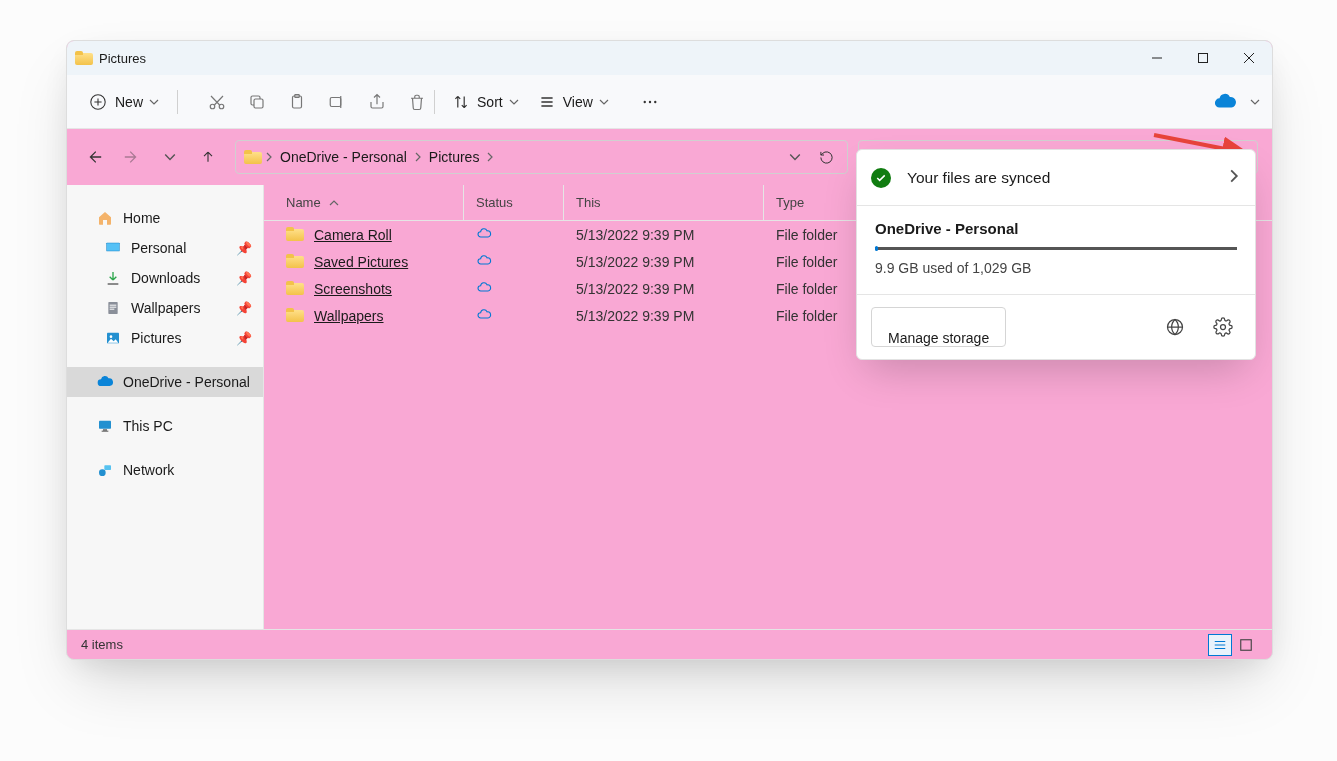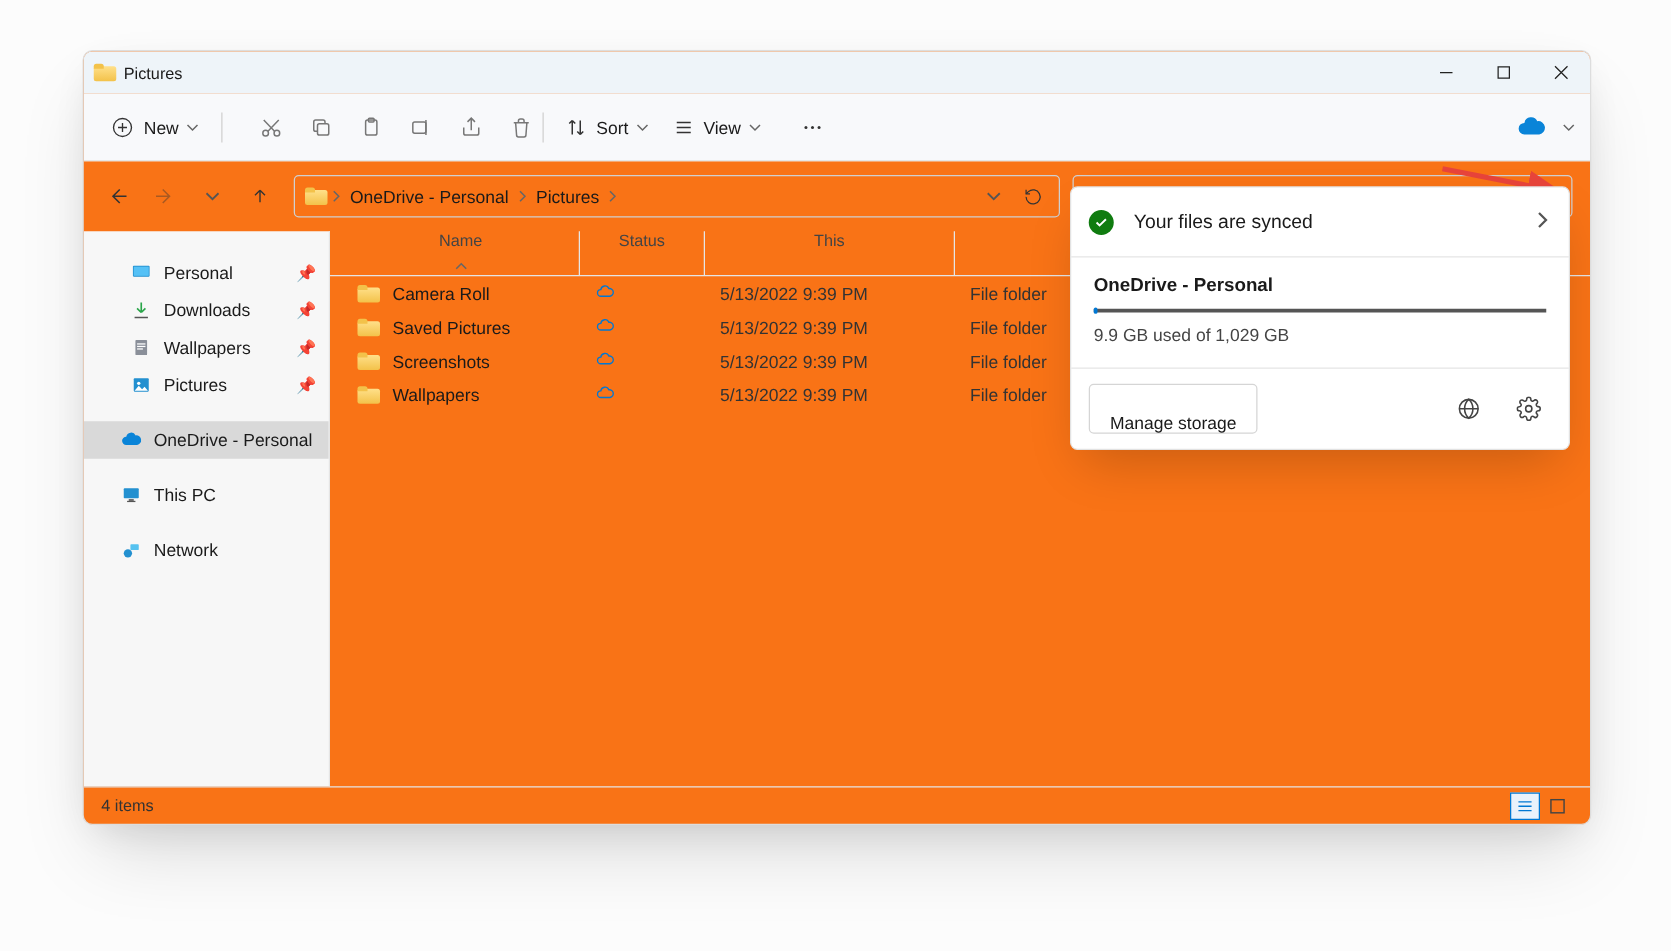--- a/index.html
+++ b/index.html
@@ -10,21 +10,21 @@
     --accent:#0078d4;
     --titlebar:#eef4f9;
     --toolbar:#f8f9fb;
     --sel:#d9d9d9;
     --green:#107c10;
   }
   *{box-sizing:border-box;font-family:"Segoe UI",Arial,sans-serif;}
   body{margin:0;background:#fcfcfc;width:1337px;height:761px;overflow:hidden;position:relative;}
   .window{
     position:absolute;left:66px;top:40px;width:1207px;height:620px;
-    background:#f97316;border:1px solid #ddd;border-radius:8px;
+    background:#f9a8d4;border:1px solid #ddd;border-radius:8px;
     box-shadow:0 30px 60px -12px rgba(0,0,0,.15),0 10px 30px -10px rgba(0,0,0,.12);
     display:flex;flex-direction:column;overflow:hidden;
   }
   
   .titlebar{height:34px;background:var(--titlebar);display:flex;align-items:center;padding-left:8px;}
   .titlebar .fld{margin-right:6px;}
   .titlebar .title{font-size:13px;color:var(--fg);}
   .win-controls{margin-left:auto;display:flex;}
   .win-btn{width:46px;height:34px;display:flex;align-items:center;justify-content:center;color:#222;}
   
@@ -48,29 +48,29 @@
   .body{flex:1;display:flex;min-height:0;}
   .sidebar{width:197px;background:#f7f7f7;border-right:1px solid var(--border);padding-top:18px;overflow:auto;}
   .sb-item{height:30px;display:flex;align-items:center;font-size:14px;color:var(--fg);padding-left:30px;position:relative;}
   .sb-item.selected{background:var(--sel);}
   .sb-item .ico{width:16px;height:16px;margin-right:10px;flex:none;display:flex;align-items:center;justify-content:center;}
   .sb-item .pin{position:absolute;right:10px;color:#888;font-size:13px;}
   .sb-gap{height:14px;}
   
   .main{flex:1;display:flex;flex-direction:column;min-width:0;}
   .cols{height:36px;display:flex;align-items:center;border-bottom:1px solid var(--border);color:#444;font-size:13px;}
-  .col{padding:0 12px;border-right:1px solid var(--border);height:100%;display:flex;align-items:center;gap:8px;flex-direction:column;}
+  .col{padding:0 12px;border-right:1px solid var(--border);height:100%;display:flex;align-items:center;gap:8px;}
   .col.name{width:200px;padding-left:22px;}
   .col.status{width:100px;}
   .col.date{width:200px;}
   .col.type{flex:1;border-right:none;}
   .rows{flex:1;overflow:auto;}
   .row{height:27px;display:flex;align-items:center;font-size:14px;color:var(--fg);}
   .cell{padding:0 12px;}
-  .cell.name{width:200px;padding-left:22px;display:flex;align-items:center;gap:10px;}
+  .cell.name{width:200px;padding-left:22px;display:flex;gap:10px;text-decoration:underline;}
   .cell.status{width:100px;}
   .cell.date{width:200px;color:#333;}
   .cell.type{flex:1;color:#333;}
   
   .statusbar{height:30px;border-top:1px solid var(--border);display:flex;align-items:center;padding:0 14px;font-size:13px;color:#333;}
   .viewbtns{margin-left:auto;display:flex;gap:2px;}
   .viewbtn{width:24px;height:22px;border:1px solid transparent;display:flex;align-items:center;justify-content:center;color:var(--accent);}
   .viewbtn.active{border-color:var(--accent);background:#e9f2fb;}
   .viewbtn.inactive{color:#444;}
   
@@ -267,20 +267,28 @@
             </svg>
         </div>
       </div>
     </div>
 
     <div class="searchbox"></div>
   </div>
 
   <div class="body">
     <div class="sidebar" id="sidebar">
+        <div class="sb-item">
+          <span class="ico">
+            <svg width="16" height="16" viewBox="0 0 24 24">
+              <path fill="#f4b36a" d="M3 11l9-8 9 8v10a1 1 0 0 1-1 1h-5v-7H9v7H4a1 1 0 0 1-1-1V11z"></path>
+            </svg>
+          </span>
+          <span>Home</span>
+        </div>
         <div class="sb-item" style="padding-left: 38px;">
           <span class="ico">
             <svg width="16" height="16" viewBox="0 0 24 24">
               <rect x="2" y="4" width="20" height="13" rx="1" fill="#2390d0"></rect>
               <rect x="3" y="5" width="18" height="11" fill="#55c1f6"></rect>
             </svg>
           </span>
           <span>Personal</span>
           <span class="pin">📌</span>
         </div>

